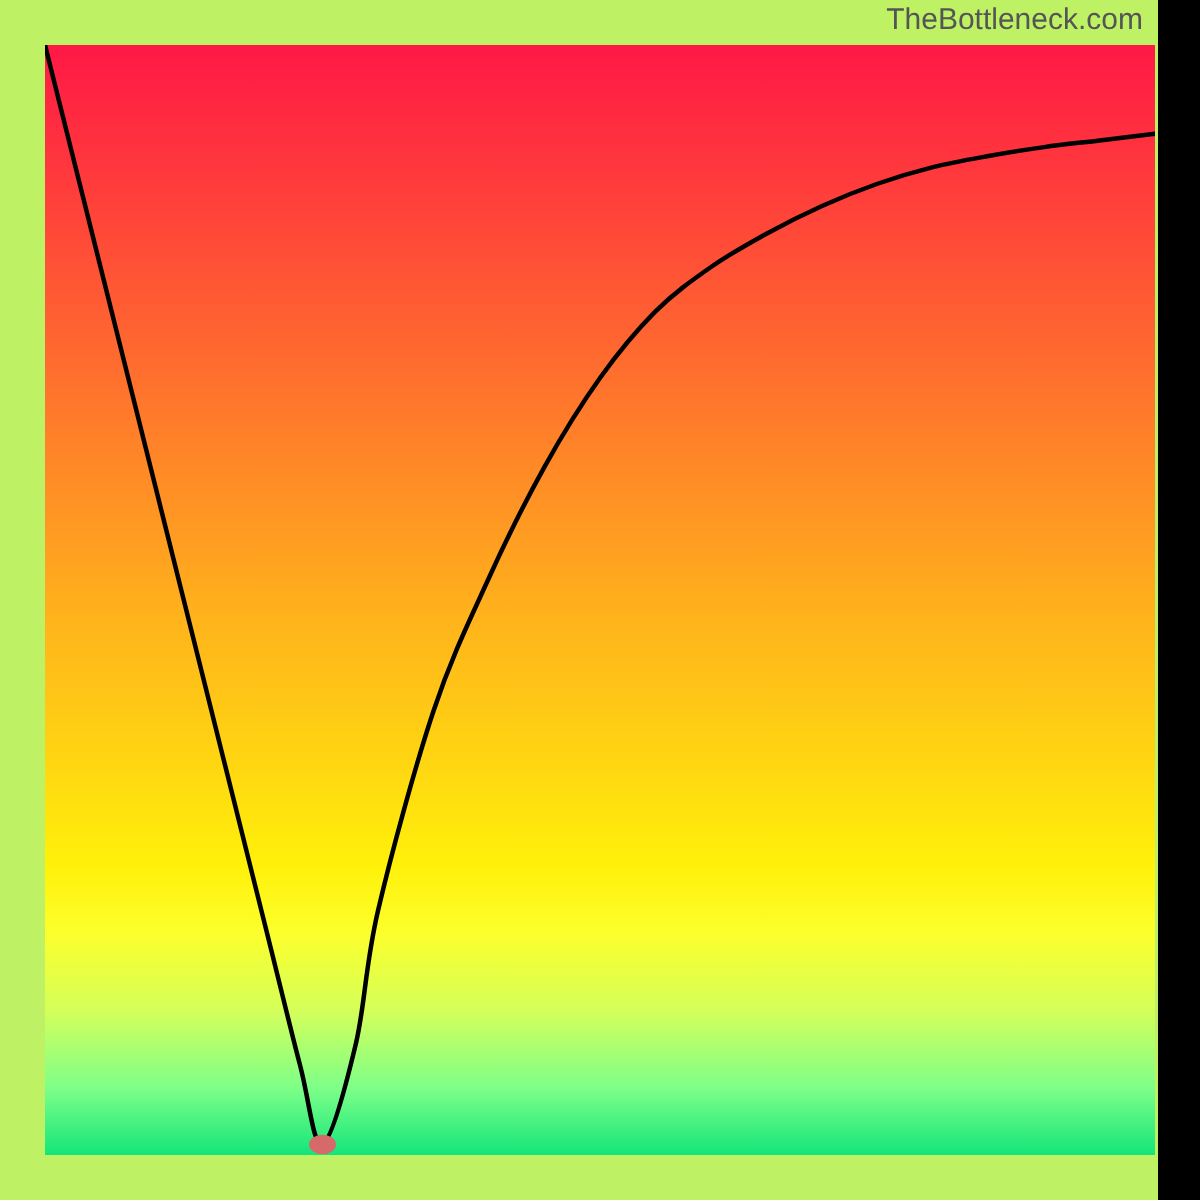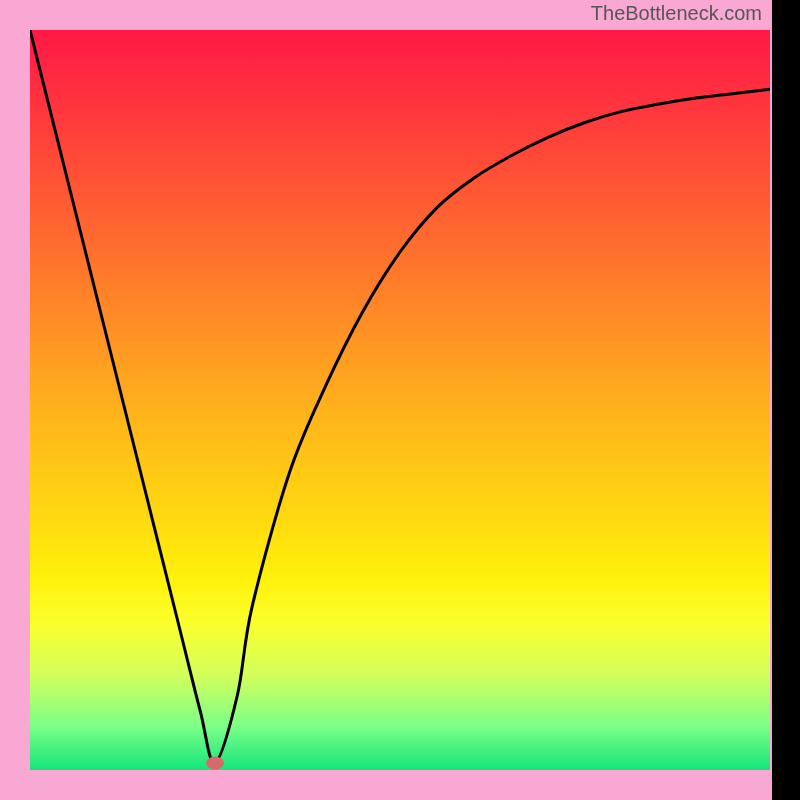--- a/index.html
+++ b/index.html
@@ -8,21 +8,21 @@
     width: 800px;
     height: 800px;
     overflow: hidden;
     background: #000;
     font-family: Arial, Helvetica, sans-serif;
   }
   .frame {
     position: relative;
     width: 772px;
     height: 800px;
-    background: #f9a8d4;
+    background: #bef264;
   }
   .watermark {
     position: absolute;
     top: 2px;
     right: 10px;
     color: #555;
     font-size: 20px;
     font-weight: 500;
     font-family: Arial, sans-serif;
     z-index: 10;

